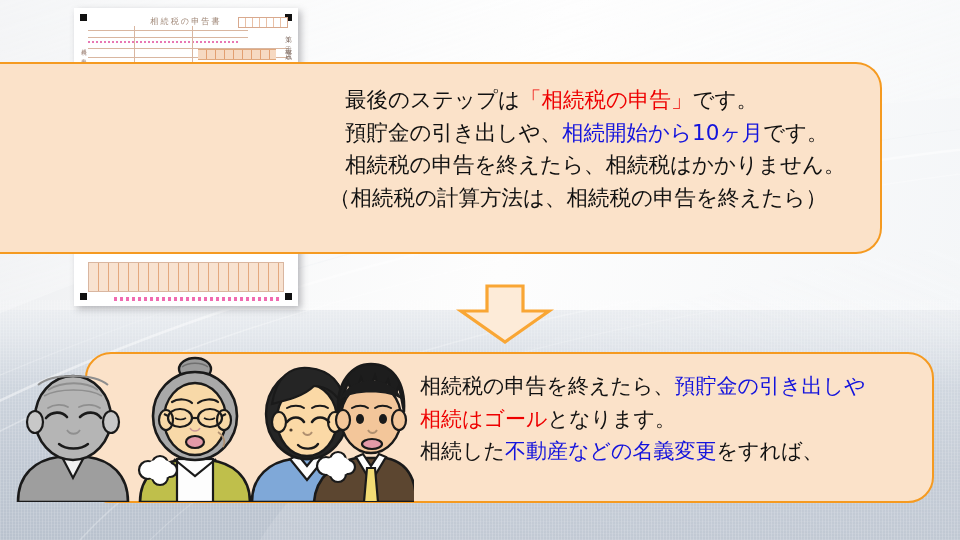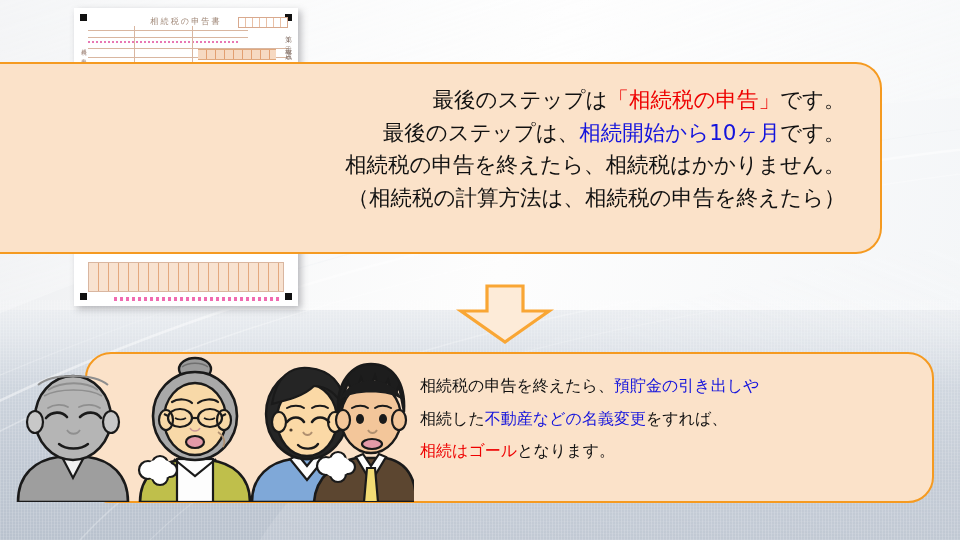--- a/index.html
+++ b/index.html
@@ -111,23 +111,23 @@
   }
   .callout-text{
     position:absolute;
     color:#111;
     font-family:"DejaVu Sans","Liberation Sans",sans-serif;
     white-space:nowrap;
   }
   #top-text{
     left:345px;top:84px;font-size:21.5px;line-height:32.5px;
   }
-  #top-text .ln{display:block;text-align:right;}
+  #top-text .ln{display:block;}
   #bot-text{
-    left:420px;top:370px;font-size:16px;line-height:32.5px;
+    left:420px;top:370px;font-size:21px;line-height:32.5px;
   }
   #bot-text .ln{display:block;}
   .red{color:#ee0000;}
   .blue{color:#1313dd;}
 
   
   #arrow{
     position:absolute;left:455px;top:283px;width:100px;height:62px;
   }
 
@@ -197,34 +197,34 @@
     <div class="doc-footer"></div>
     <div class="doc-footnote"></div>
 
     <div class="doc-lefttext">相続税の申告書</div>
     <div class="doc-sidetext">第１表（平成30年分以降用）</div>
   </div>
 
   <div id="callout-top" class="callout"></div>
   <div id="top-text" class="callout-text">
       <span class="ln"><span>最後のステップは</span><span class="red">「相続税の申告」</span><span>です。</span></span>
-      <span class="ln"><span>最後のステップは、</span><span class="blue">相続開始から10ヶ月</span><span>です。</span></span>
+      <span class="ln"><span>預貯金の引き出しや、</span><span class="blue">相続開始から10ヶ月</span><span>です。</span></span>
       <span class="ln"><span>相続税の申告を終えたら、相続税はかかりません。</span></span>
       <span class="ln" style="margin-left: -16px;"><span>（相続税の計算方法は、相続税の申告を終えたら）</span></span>
     </div>
 
   <svg id="arrow" viewBox="0 0 100 62">
     <polygon points="32,3 68,3 68,28 94,28 50,59 6,28 32,28" fill="#FDEBD8" stroke="#F9A634" stroke-width="3.2" stroke-linejoin="miter"></polygon>
   </svg>
 
   <div id="callout-bottom" class="callout"></div>
   <div id="bot-text" class="callout-text">
       <span class="ln"><span>相続税の申告を終えたら、</span><span class="blue">預貯金の引き出しや</span></span>
+      <span class="ln"><span class="red">相続はゴール</span><span>となります。</span></span>
       <span class="ln"><span>相続した</span><span class="blue">不動産などの名義変更</span><span>をすれば、</span></span>
-      <span class="ln"><span class="red">相続はゴール</span><span>となります。</span></span>
     </div>
 
   <svg id="people" viewBox="0 0 410 146">
 
     <g>
       <path d="M14,146 C14,118 32,104 54,101 L84,101 C106,104 124,118 124,146 Z" fill="#9E9E9E" stroke="#1a1a1a" stroke-width="2.6"></path>
       <path d="M58,101 L69,122 L80,101 Z" fill="#f2f2f2" stroke="#1a1a1a" stroke-width="2.2"></path>
       <ellipse cx="69" cy="62" rx="38" ry="42" fill="#B5B5B5" stroke="#1a1a1a" stroke-width="2.6"></ellipse>
       <ellipse cx="31" cy="66" rx="8" ry="11" fill="#C8C8C8" stroke="#1a1a1a" stroke-width="2.2"></ellipse>
       <ellipse cx="107" cy="66" rx="8" ry="11" fill="#C8C8C8" stroke="#1a1a1a" stroke-width="2.2"></ellipse>

